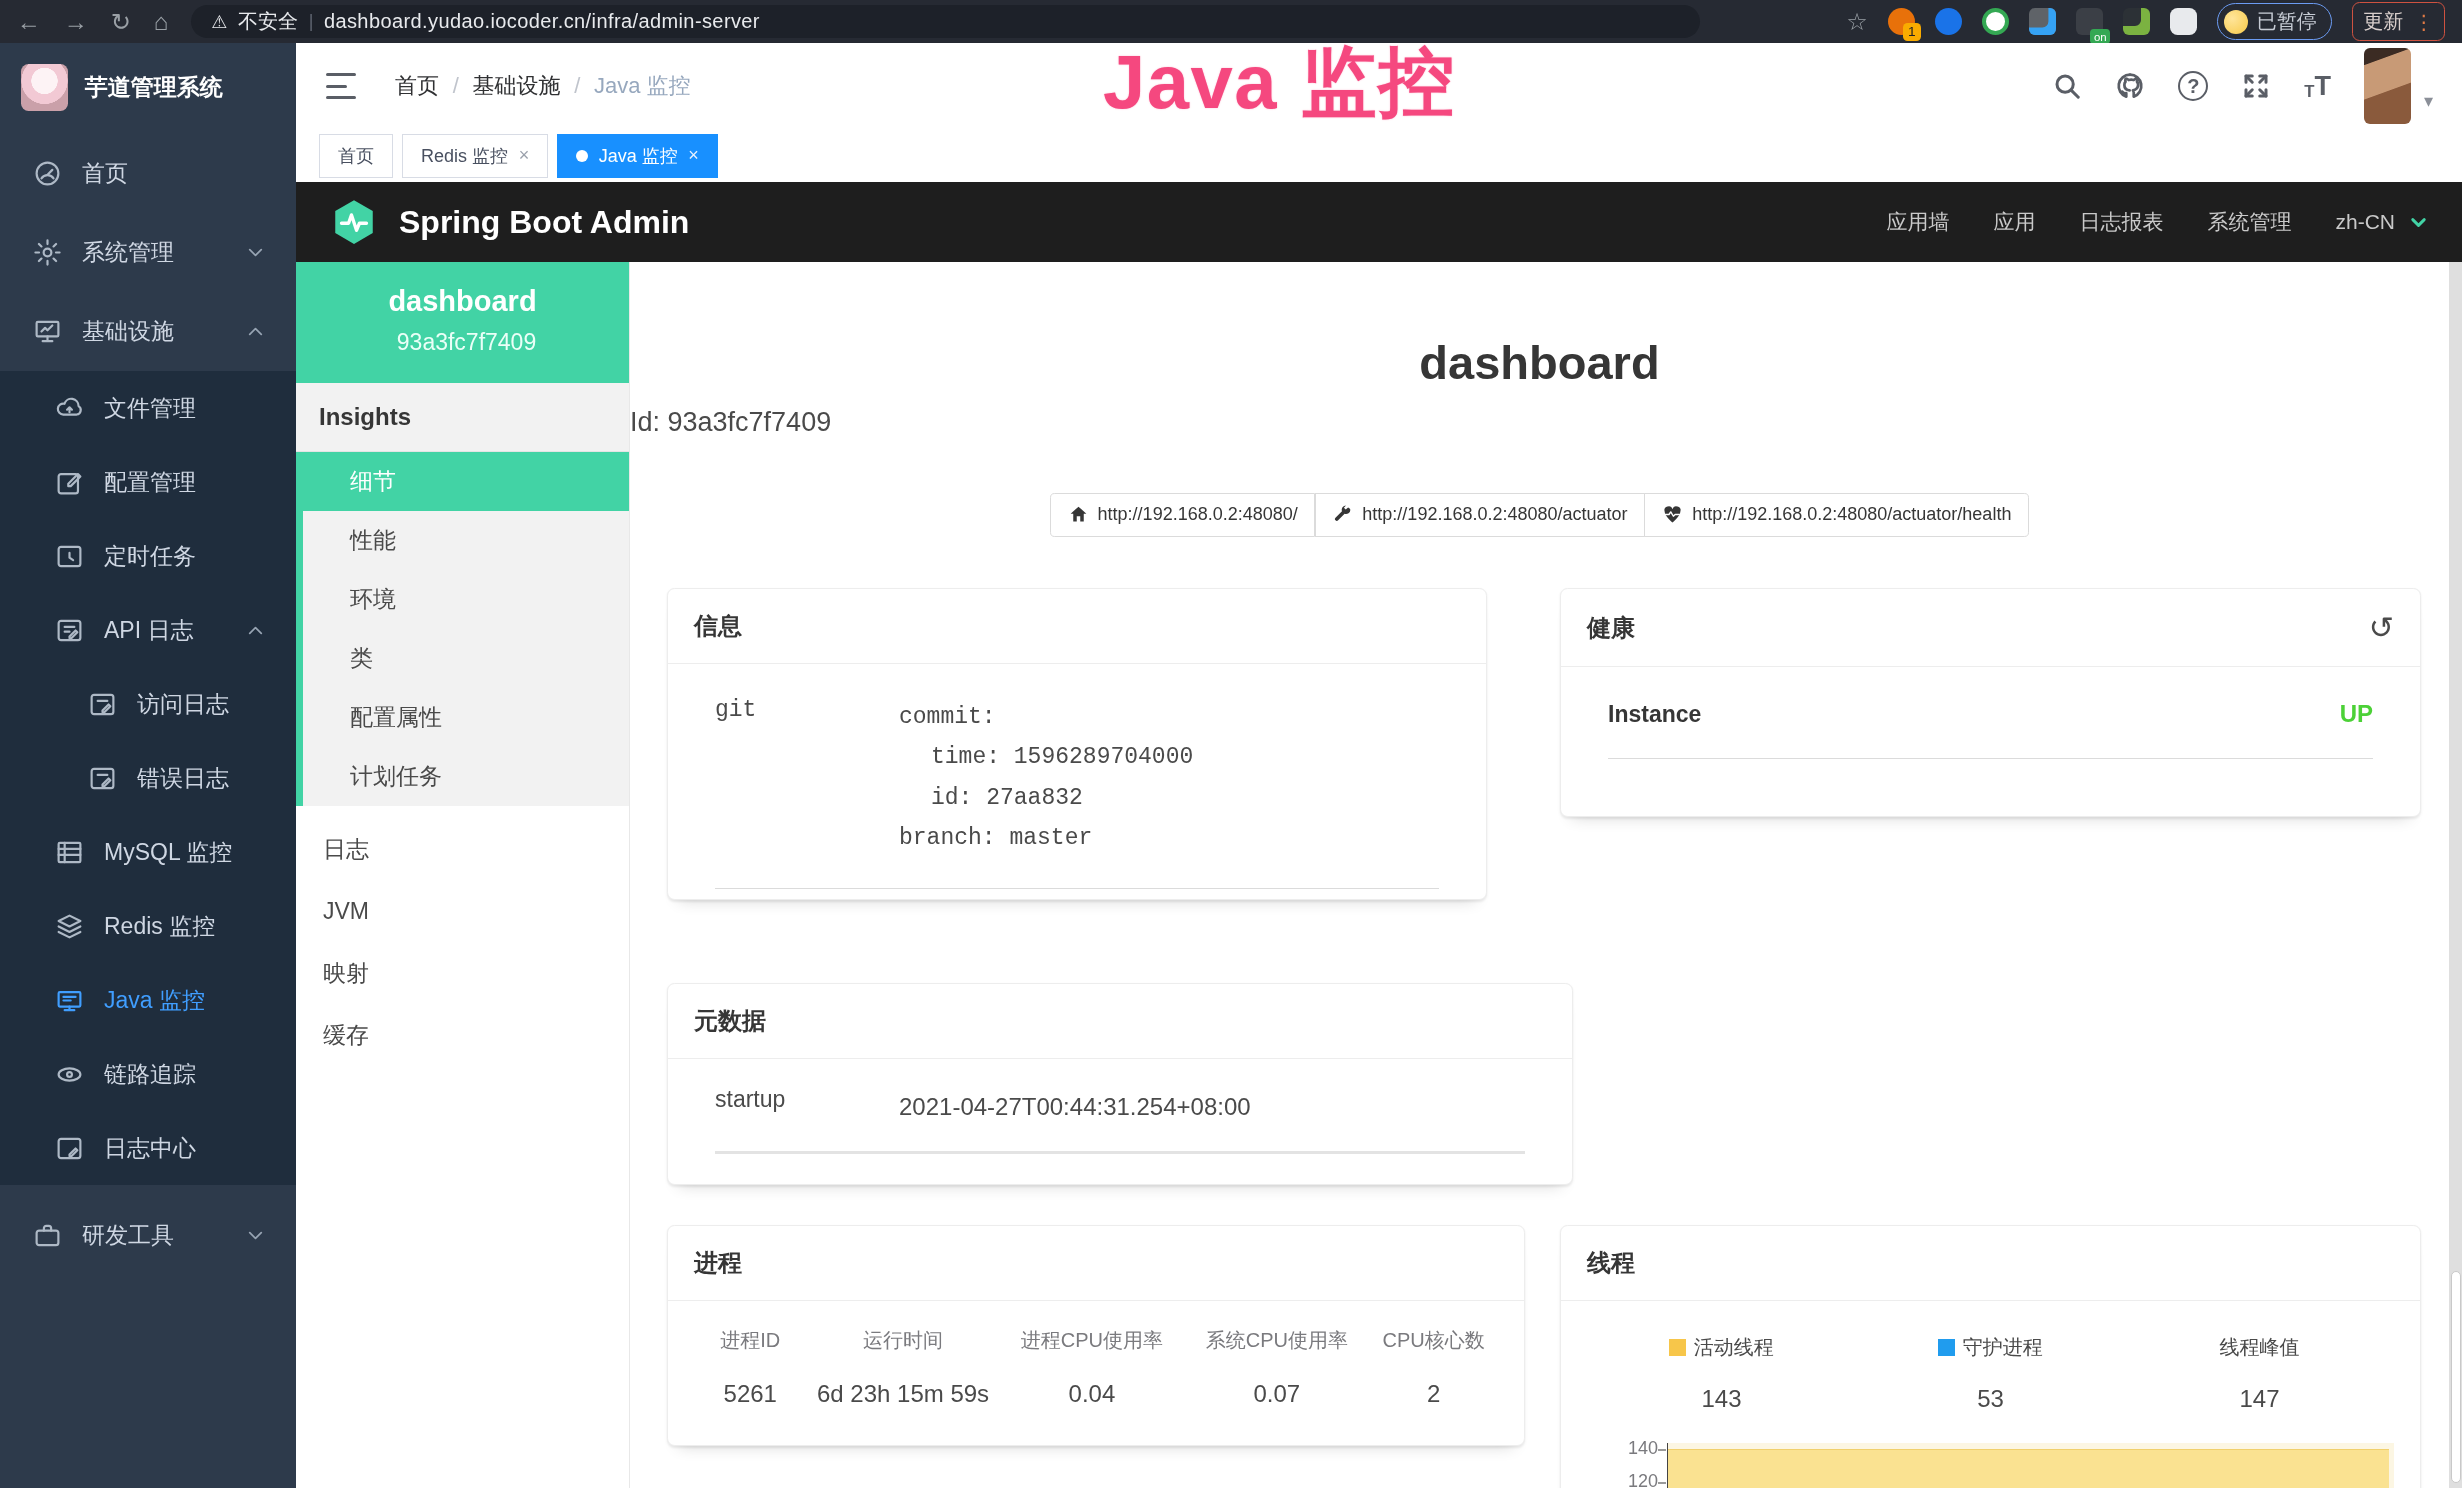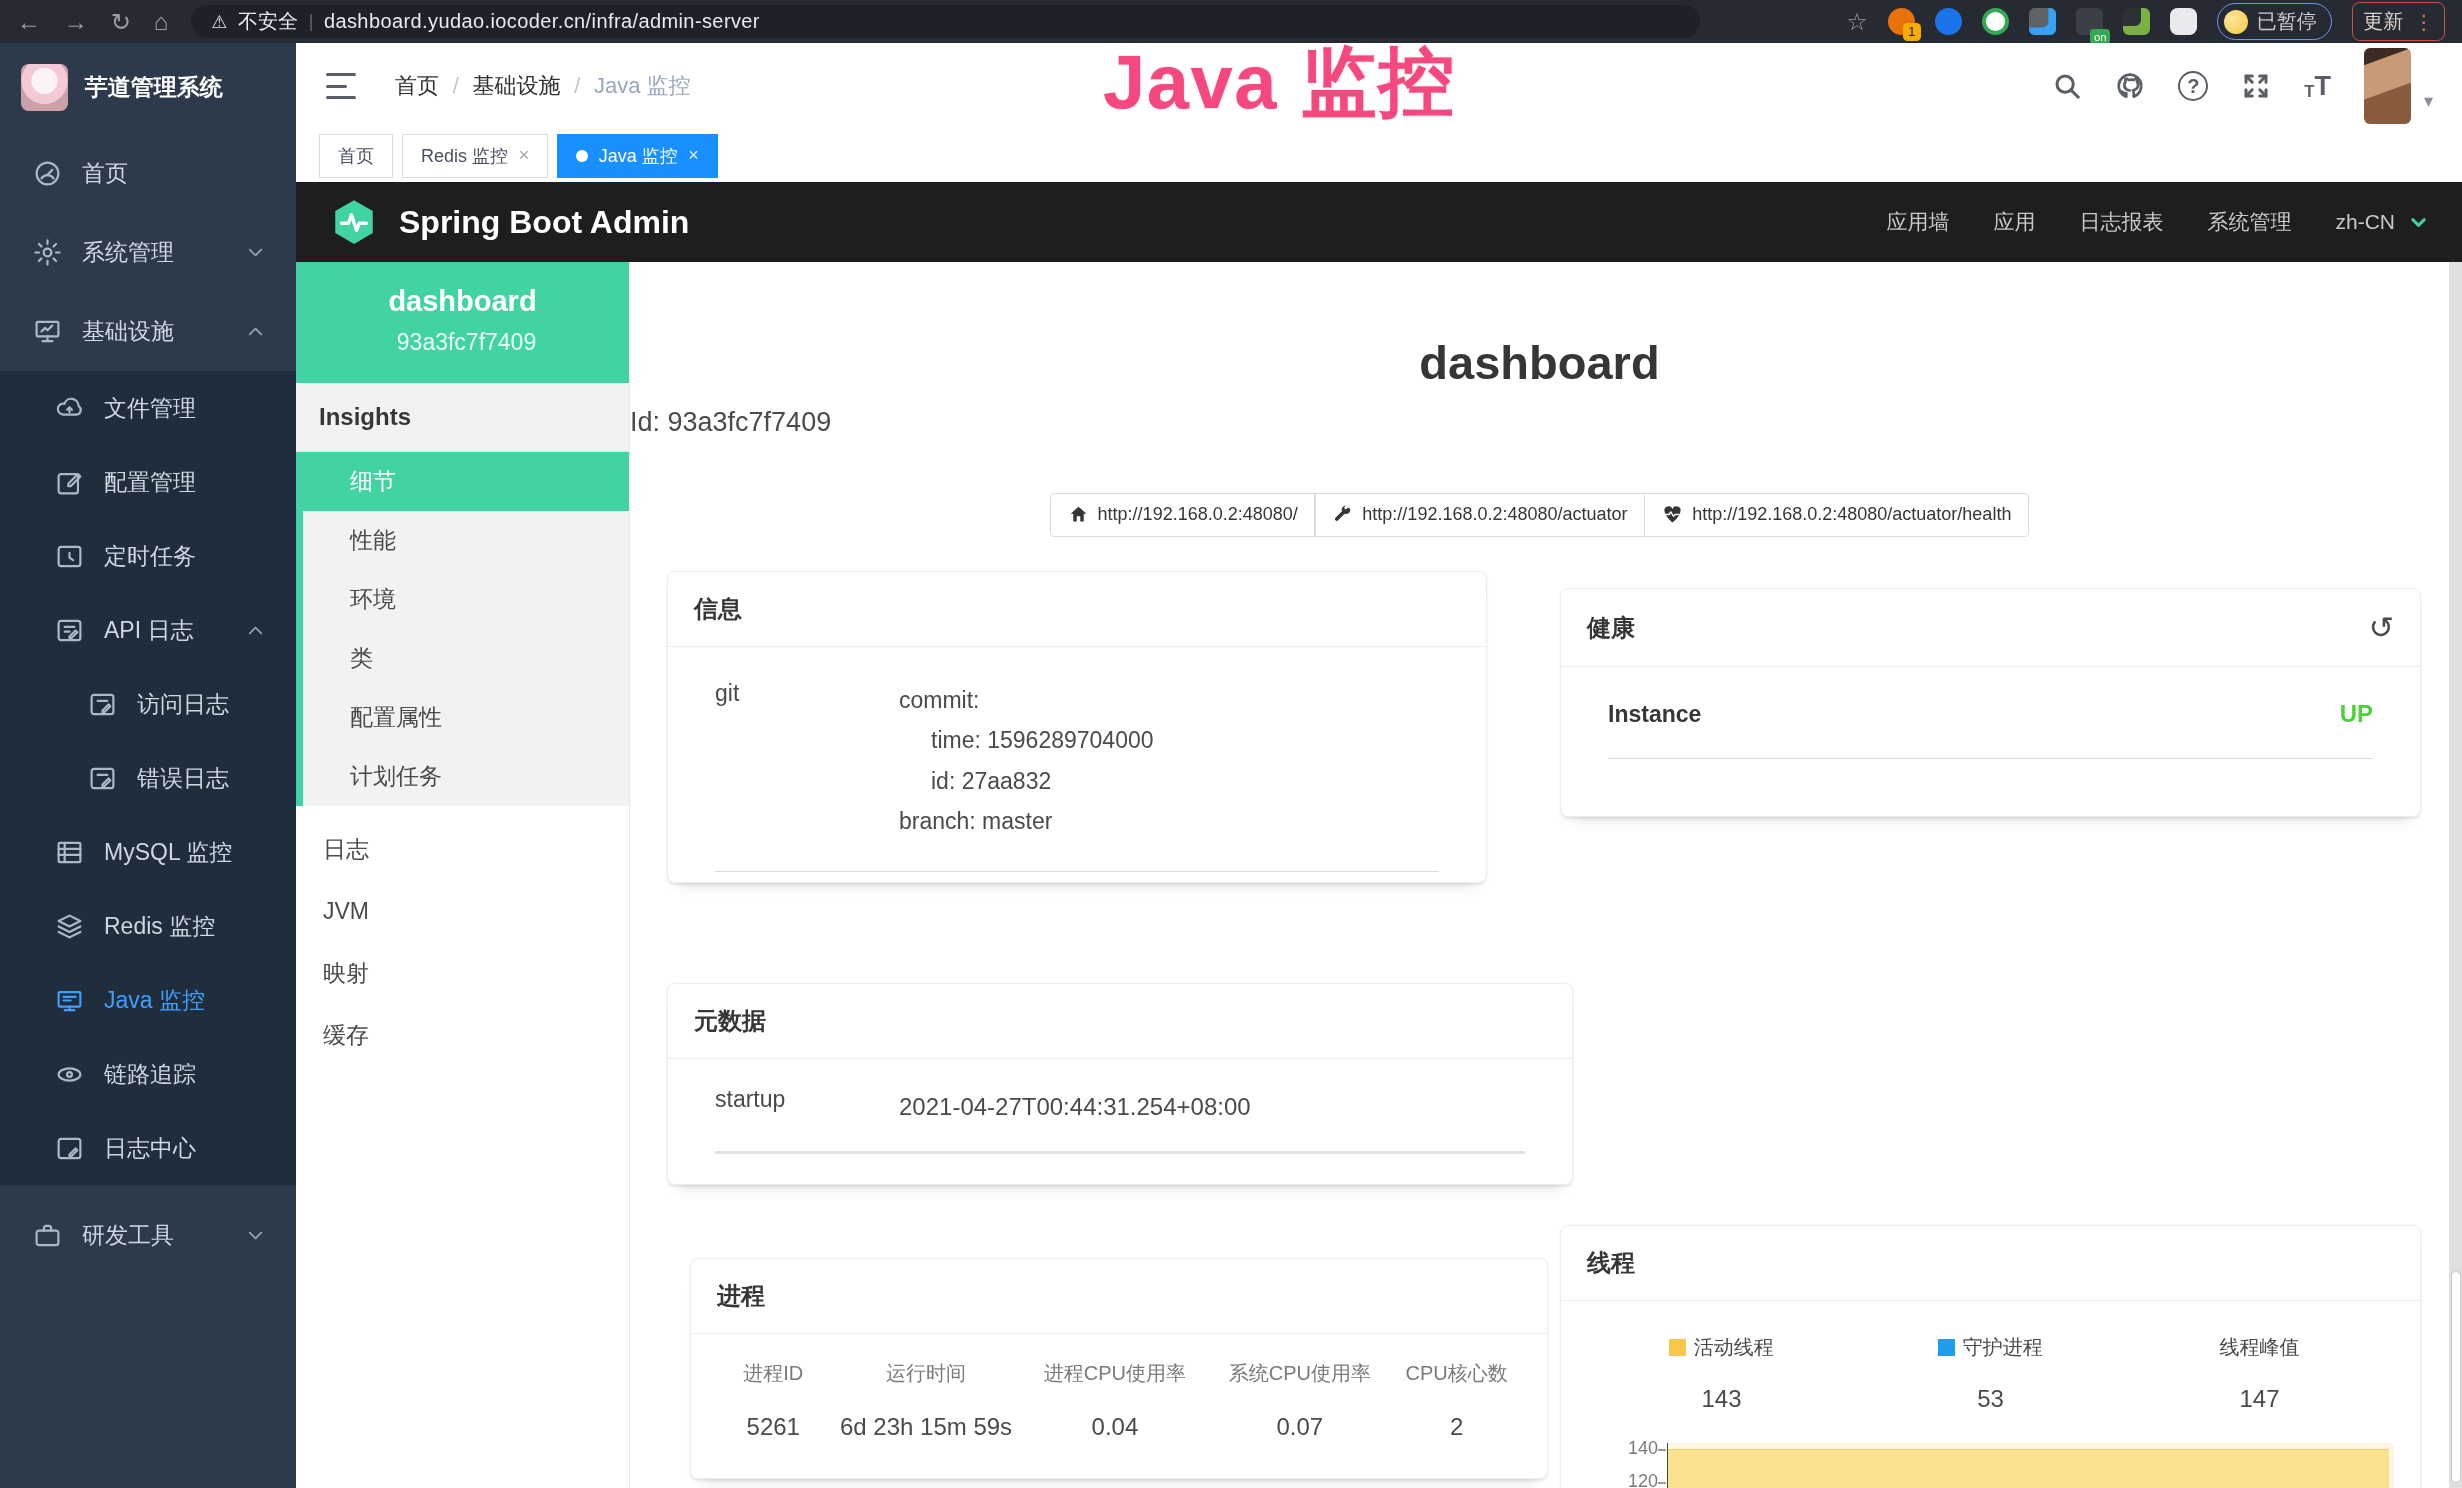--- a/index.html
+++ b/index.html
@@ -103,24 +103,24 @@
   .card-h .hist { font-weight:400; font-size:30px; color:#4a4a4a; cursor:pointer; }
   .card-b { padding:33px 26px 0 26px; }
   .kv { display:flex; }
   .kv .k { flex:0 0 205px; padding-left:21px; font-size:23px; color:#4a4a4a; }
   .kv .v { font-size:23px; color:#4a4a4a; line-height:1.75; }
   .kv .v .ind { display:block; padding-left:32px; }
   .kv .v .ln { display:block; }
   .rowline { border-bottom:1.5px solid #dbdbdb; margin:30px 21px 0 21px; }
   .pad-btm { height:44px; }
 
-  .c-info { left:37px; top:309px; width:820px; height:312px; }
+  .c-info { left:37px; top:326px; width:820px; height:312px;font-family:Liberation Mono, monospace; }
   .c-health { left:930px; top:326px; width:861px; height:229px; }
   .c-meta { left:37px; top:721px; width:906px; height:202px; }
-  .c-proc { left:37px; top:996px; width:858px; height:221px;margin-left:23px; }
+  .c-proc { left:37px; top:963px; width:858px; height:221px; }
   .c-thr { left:930px; top:963px; width:861px; height:531px; }
 
   .hrow { display:flex; align-items:center; justify-content:space-between; padding:0 21px; }
   .hrow .inst { font-size:23px; font-weight:700; color:#363636; }
   .hrow .up { font-size:24px; font-weight:700; color:#4cd137; }
 
   .ptable { width:100%; }
   .ptr { display:flex; text-align:center; }
   .ptr > div:nth-child(1){ flex:0 0 14%; }
   .ptr > div:nth-child(2){ flex:0 0 24%; }

